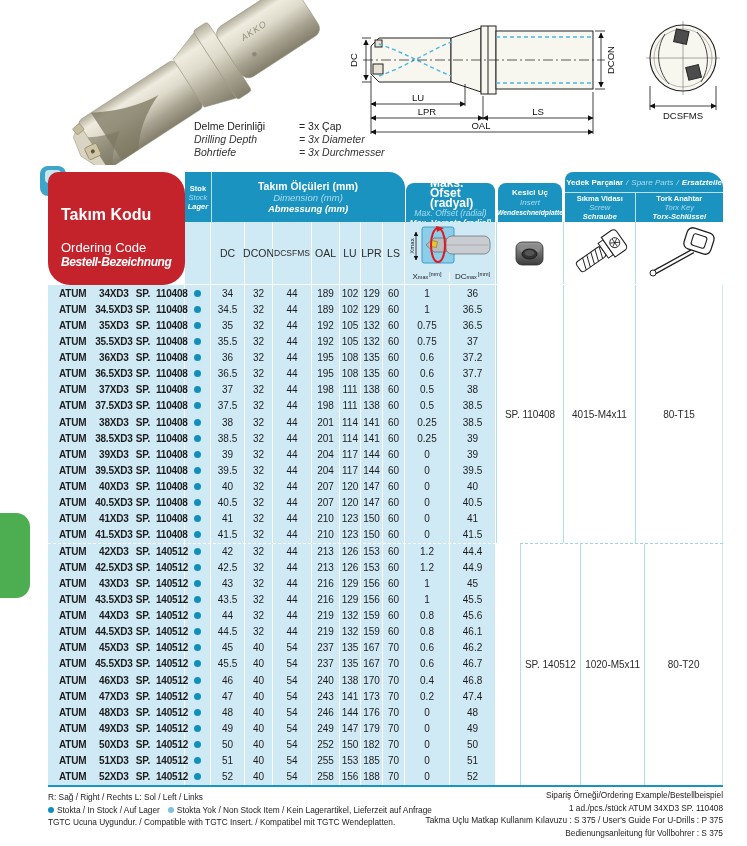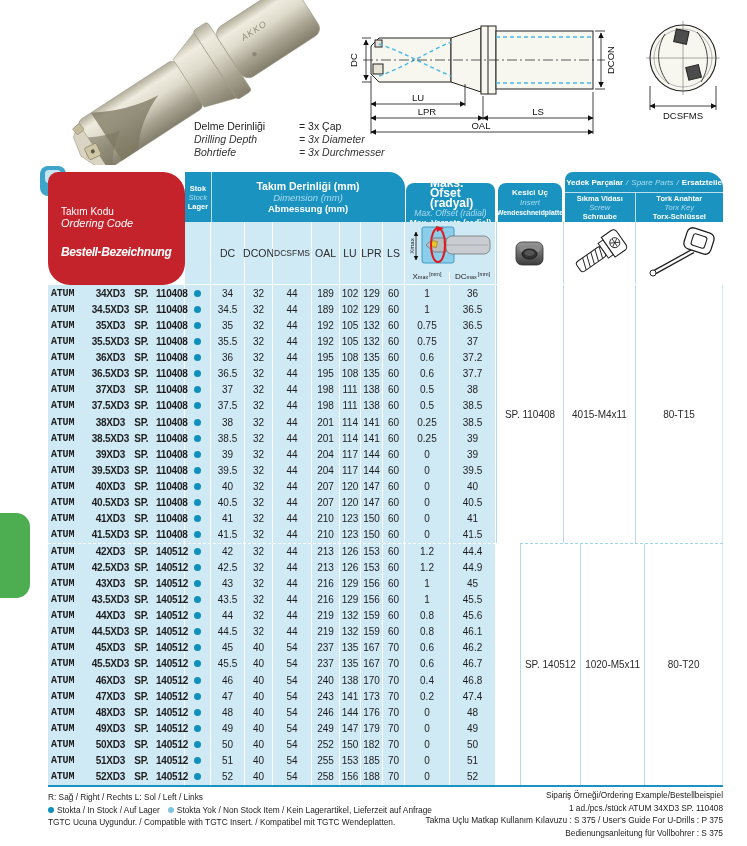--- a/index.html
+++ b/index.html
@@ -12,28 +12,28 @@
   .dn-row{display:flex;}
   .dn-label{width:105px;}
   .dn-row.it{font-style:italic;color:#333;}
 
   
   .corner-tab{left:40px;top:166px;width:26px;height:30px;background:#3ea4c9;border-radius:8px;}
   .corner-tab .inner{position:absolute;left:5px;top:4px;width:16px;height:13px;background:#c6e6f2;border-radius:4px;}
 
   .red-box{left:48px;top:172px;width:137px;height:113px;background:var(--red);
            border-radius:10px 22px 22px 22px;color:#fff;padding:34px 8px 0 13px;}
-  .red-box .l1{font-size:10px;font-weight:normal;}
-  .red-box .l2{font-size:11px;font-style:italic;}
-  .red-box .l3{font-size:12px;font-style:italic;font-weight:bold;letter-spacing:-0.4px;margin-top:16px;}
+  .red-box .l1{font-size:16px;font-weight:bold;}
+  .red-box .l2{font-size:13px;margin-top:16px;}
+  .red-box .l3{font-size:12px;font-style:italic;font-weight:bold;letter-spacing:-0.4px;}
 
   .teal{background:var(--teal);color:#fff;}
   .h-tr{font-weight:bold;color:#fff;}
   .h-en{font-style:italic;color:var(--teal_text_light);}
-  .h-de{font-weight:bold;color:#fff;}
+  .h-de{font-weight:bold;font-style:italic;color:#fff;}
 
   .bandA{left:185px;top:172px;width:220px;height:50px;border-radius:0 16px 0 0;text-align:center;}
   .stok-head{position:absolute;left:0;top:0;width:26px;height:50px;display:flex;flex-direction:column;
              align-items:center;justify-content:center;font-size:7.5px;line-height:9px;border-right:1px solid rgba(255,255,255,.7);}
   .dims-head{position:absolute;left:26px;top:0;width:194px;height:50px;display:flex;flex-direction:column;
              align-items:center;justify-content:center;font-size:9.5px;line-height:11px;}
   .dims-head .h-tr{font-size:10.5px;}
 
   .boxB{left:406px;top:183px;width:89px;height:39px;border-radius:8px 8px 0 0;
         display:flex;flex-direction:column;align-items:center;justify-content:center;font-size:8.5px;line-height:10px;}
@@ -67,21 +67,21 @@
   .om .u{font-size:5.5px;position:relative;top:-3px;margin-left:1px;}
   .drawcell{display:flex;align-items:center;justify-content:center;}
 
   
   .tbody{left:48px;top:285px;width:675px;height:500px;display:flex;}
   .rows{width:448px;display:flex;flex-direction:column;}
   .trow{display:flex;background:var(--cell);font-size:10px;color:#1d1d1d;box-sizing:border-box;}
   .trow.gsep{border-top:1px dashed #fff;}
   .c{display:flex;align-items:center;justify-content:center;border-right:1px solid #fff;box-sizing:border-box;height:100%;}
   .code{width:137px;justify-content:flex-start;font-weight:bold;letter-spacing:-0.2px;}
-  .code .t0{width:36px;padding-left:3px;font-family:Liberation Mono, monospace;}
+  .code .t0{width:36px;padding-left:11px;}
   .code .t1{width:48px;text-align:center;}
   .code .t2{width:22px;}
   .code .t3{width:28px;}
   .stockc{width:26px;}
   .dot{width:7px;height:7px;border-radius:50%;background:var(--dot);}
   .v0{width:34px;}.v1{width:28px;}.v2{width:39px;}.v3{width:28px;}.v4{width:21px;}
   .v5{width:22px;}.v6{width:22px;}.v7{width:45px;}.v8{width:46px;}
 
   .parts{width:227px;display:flex;flex-direction:column;}
   .gbox{display:flex;background:#fff;box-sizing:border-box;}
@@ -225,21 +225,21 @@
     <div class="l3">Bestell-Bezeichnung</div>
   </div>
 
   <div class="abs bandA teal">
     <div class="stok-head">
       <div class="h-tr">Stok</div>
       <div class="h-en">Stock</div>
       <div class="h-de">Lager</div>
     </div>
     <div class="dims-head">
-      <div class="h-tr">Takım Derinliği (mm)</div>
+      <div class="h-tr">Takım Ölçüleri (mm)</div>
       <div class="h-en">Dimension (mm)</div>
       <div class="h-de">Abmessung (mm)</div>
     </div>
   </div>
 
   <div class="abs boxB teal">
     <div class="h-tr">Maks. Ofset (radyal)</div>
     <div class="h-en">Max. Offset (radial)</div>
     <div class="h-de">Max. Versatz (radial)</div>
   </div>

